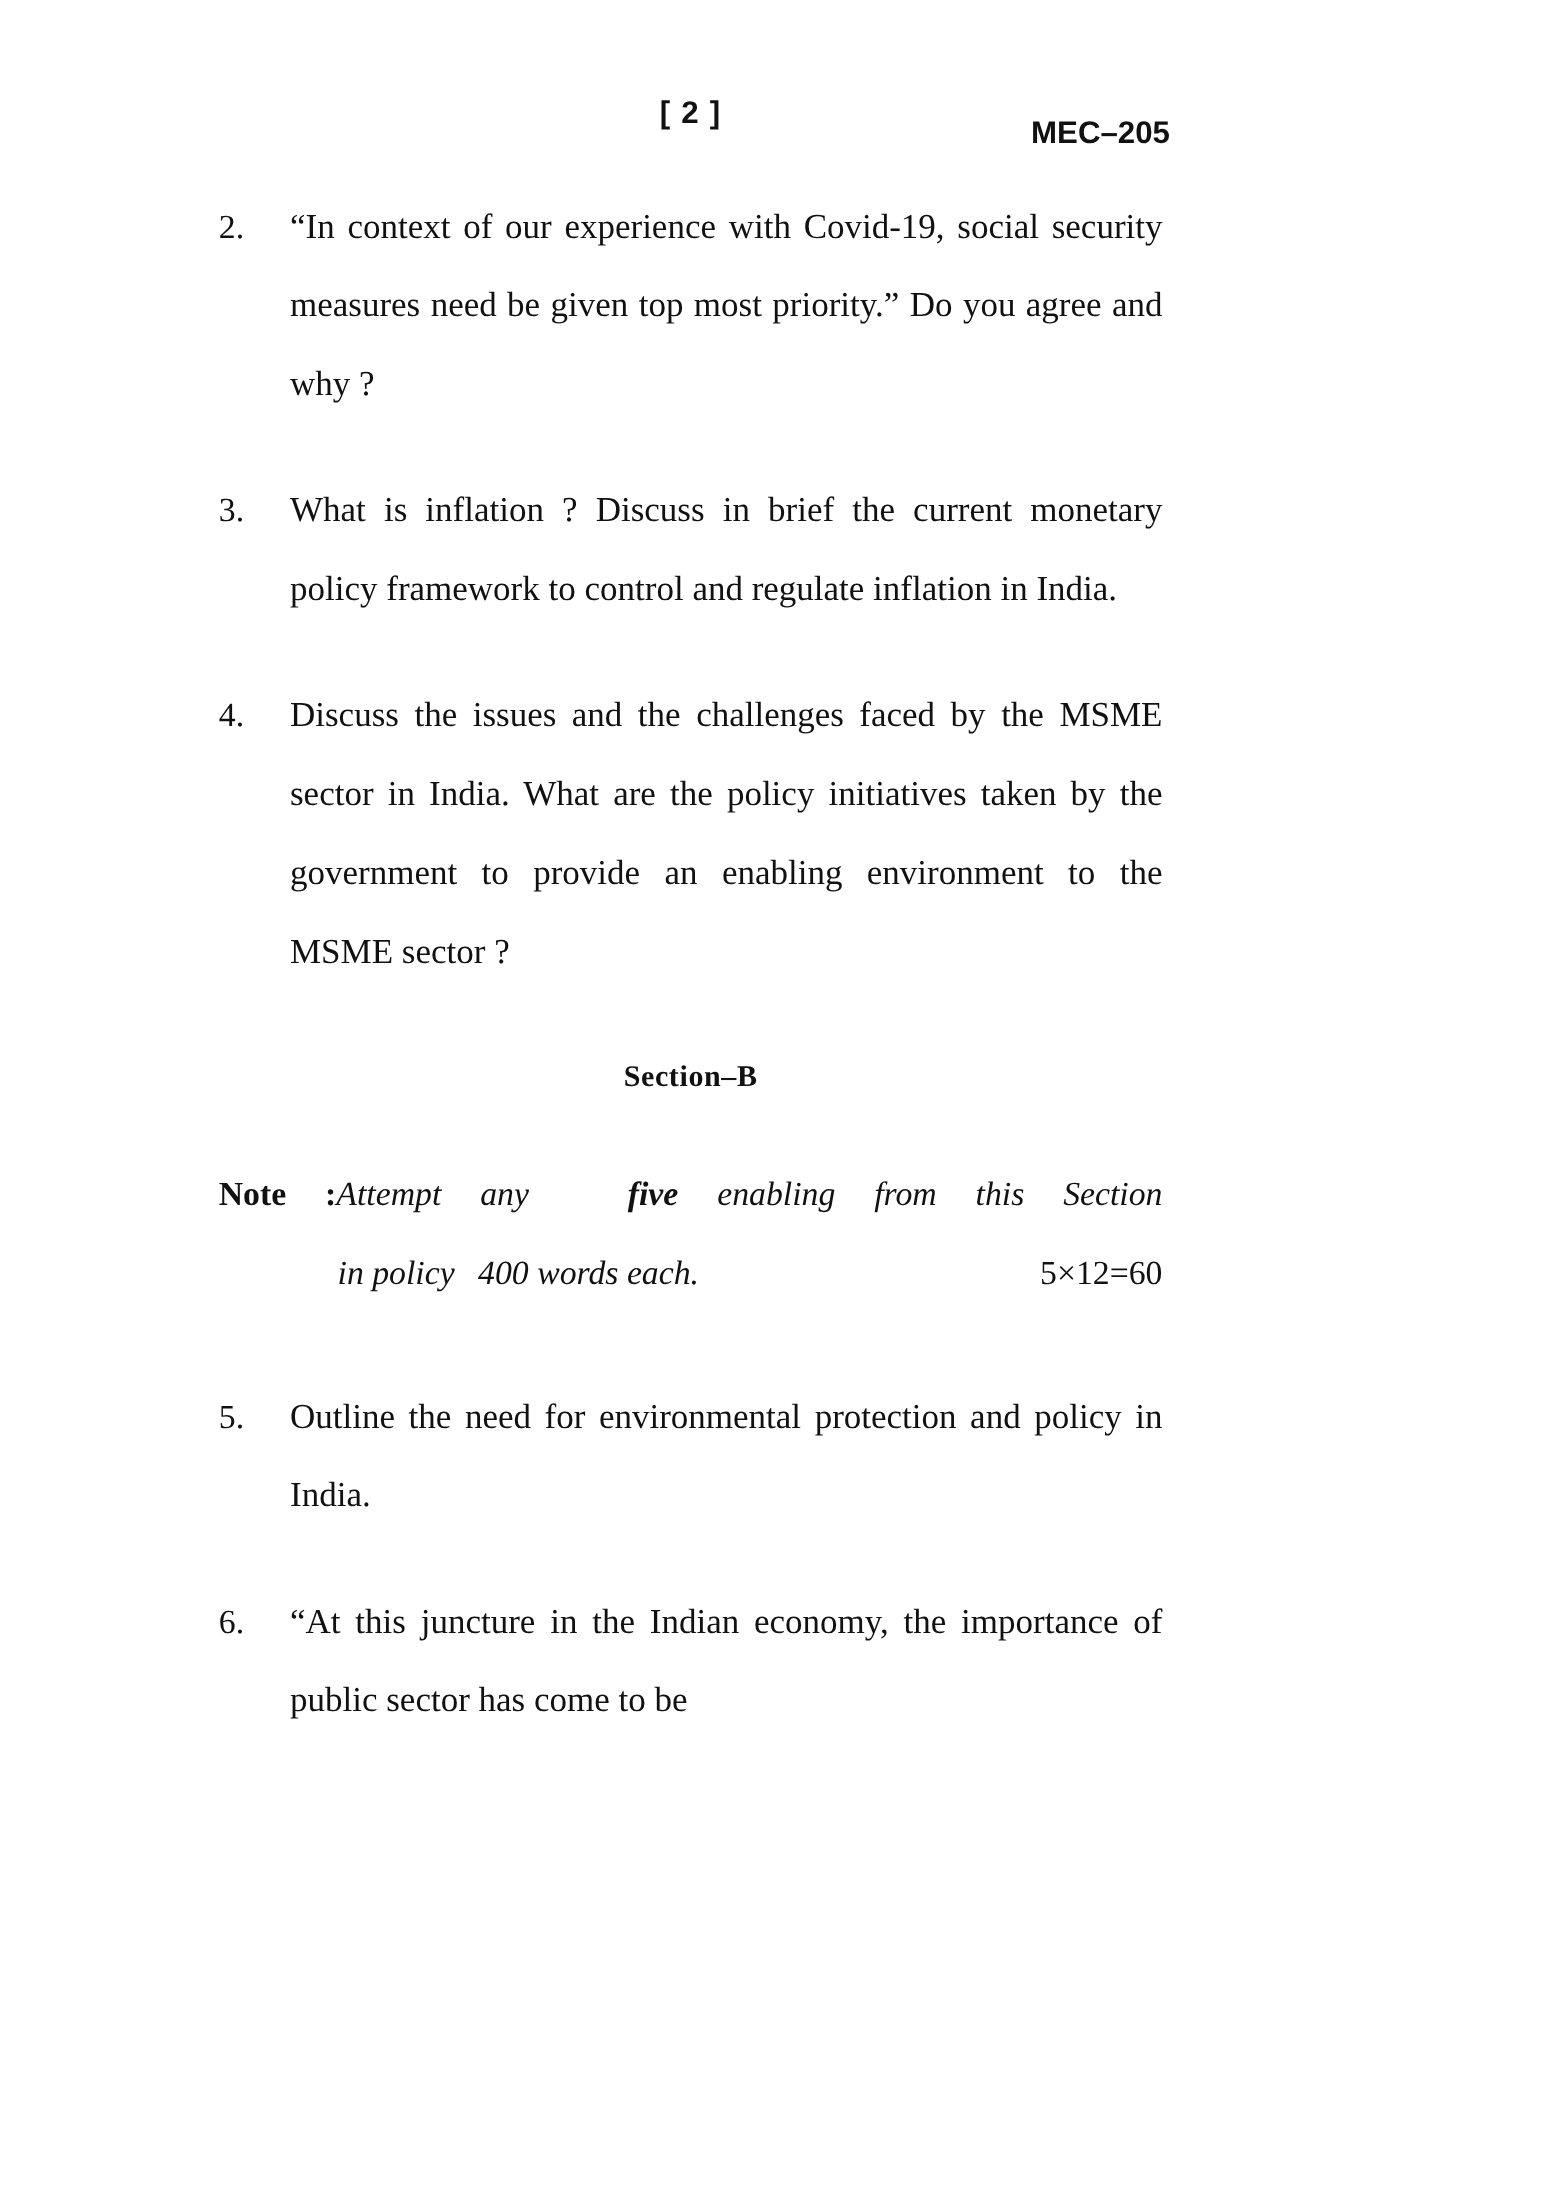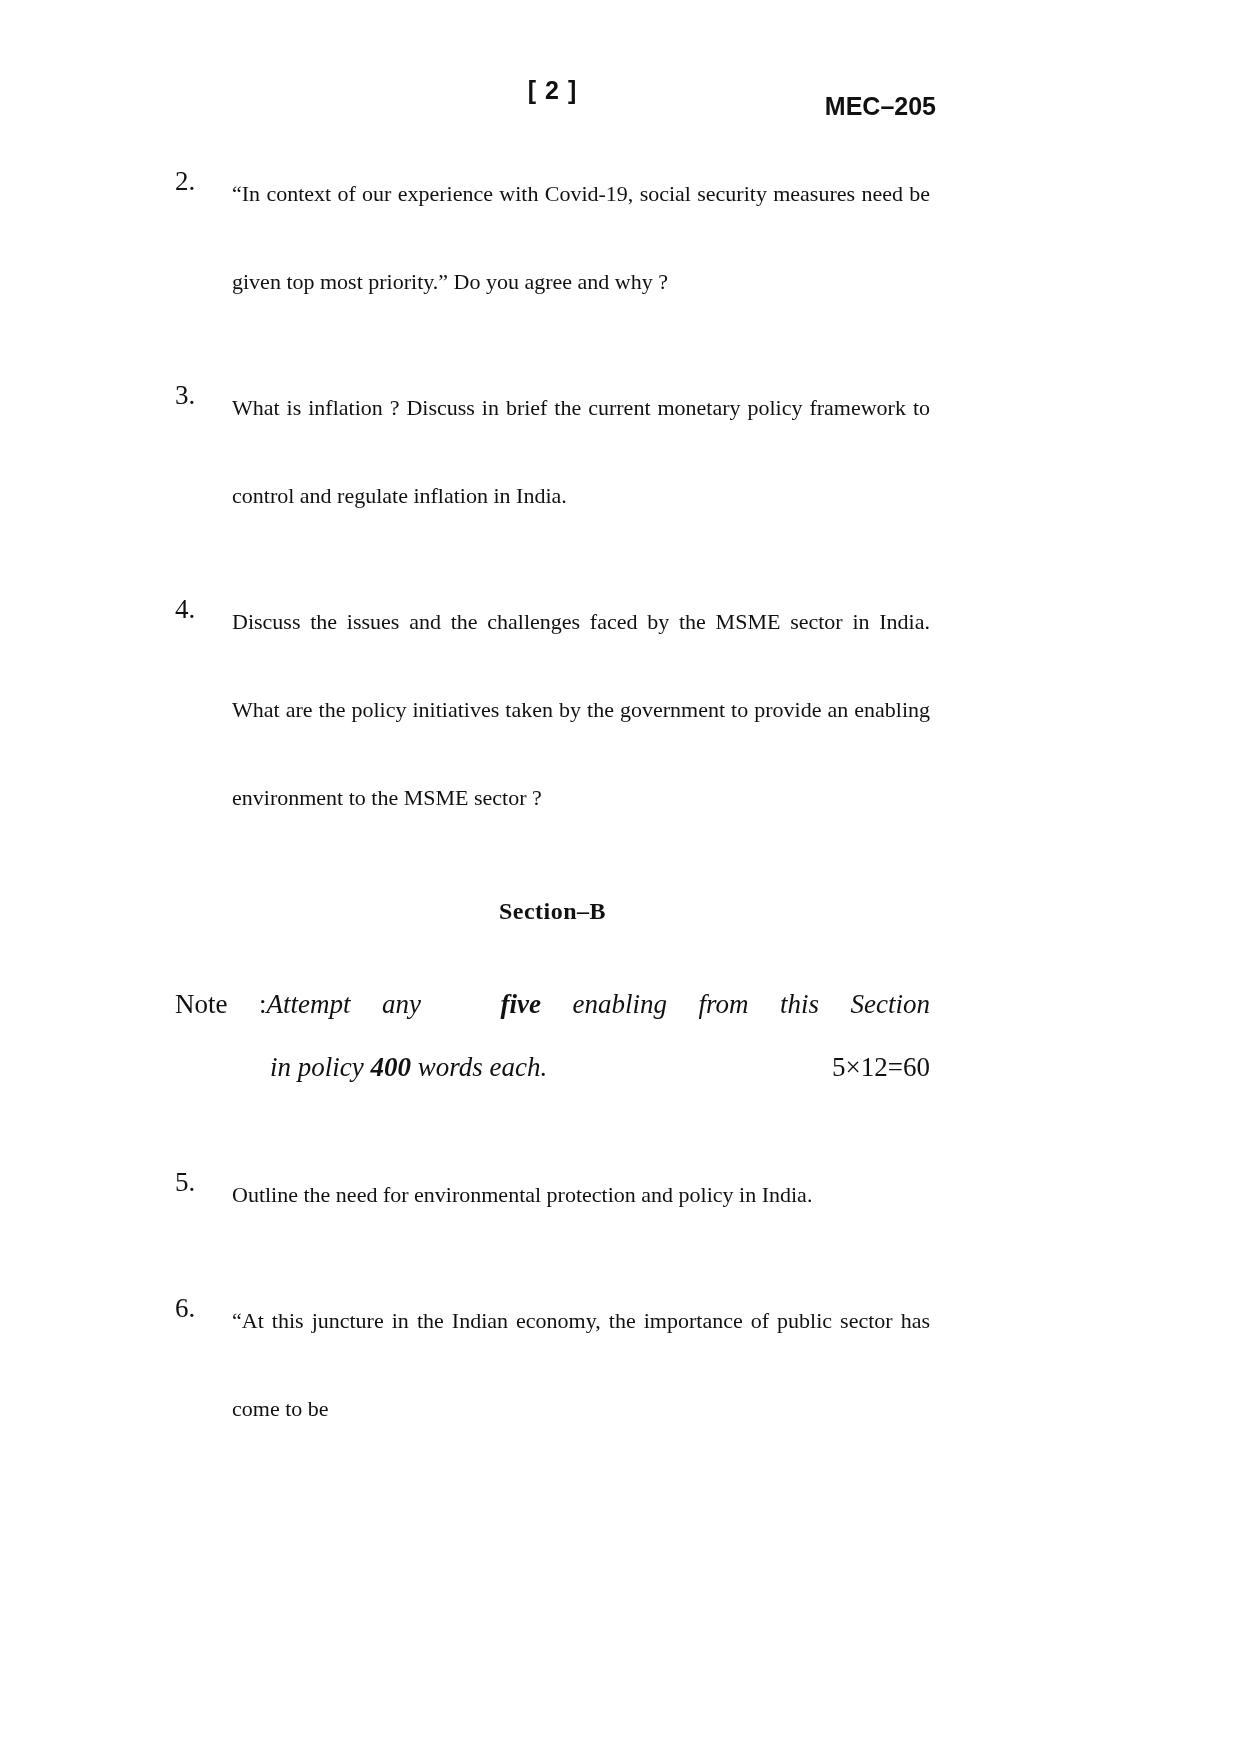--- a/index.html
+++ b/index.html
@@ -48,22 +48,22 @@
     margin: 0 0 38px 0;
   }
   .qnum {
     flex: none;
     width: 57px;
     font-size: 27px;
     line-height: 63px;
   }
   .qtext {
     flex: 1;
-    font-size: 22px;
-    line-height: 88px;
+    font-size: 28px;
+    line-height: 63px;
     text-align: justify;
   }
   
   .section-title {
     text-align: center;
     font-weight: bold;
     font-size: 24px;
     line-height: 63px;
     margin: 12px 0 30px 0;
     letter-spacing: 0.5px;
@@ -72,34 +72,35 @@
   .note {
     margin: 0 0 52px 0;
     font-size: 27px;
     line-height: 63px;
   }
   .note-line1 {
     text-align: justify;
     text-align-last: justify;
   }
   .note-label {
-    font-weight: normal;
+    font-weight: bold;
     font-style: normal;
   }
   .note-italic {
     font-style: italic;
   }
   .note-bold-italic {
     font-style: italic;
     font-weight: bold;
     margin-left: 48px;
   }
   .note-bold {
     font-style: italic;
-    font-weight: bold;
+    font-weight: normal;
+    margin-left: 12px;
   }
   .note-line2 {
     display: flex;
     justify-content: space-between;
     padding-left: 95px;
   }
   .marks {
     font-style: normal;
     font-weight: normal;
   }

